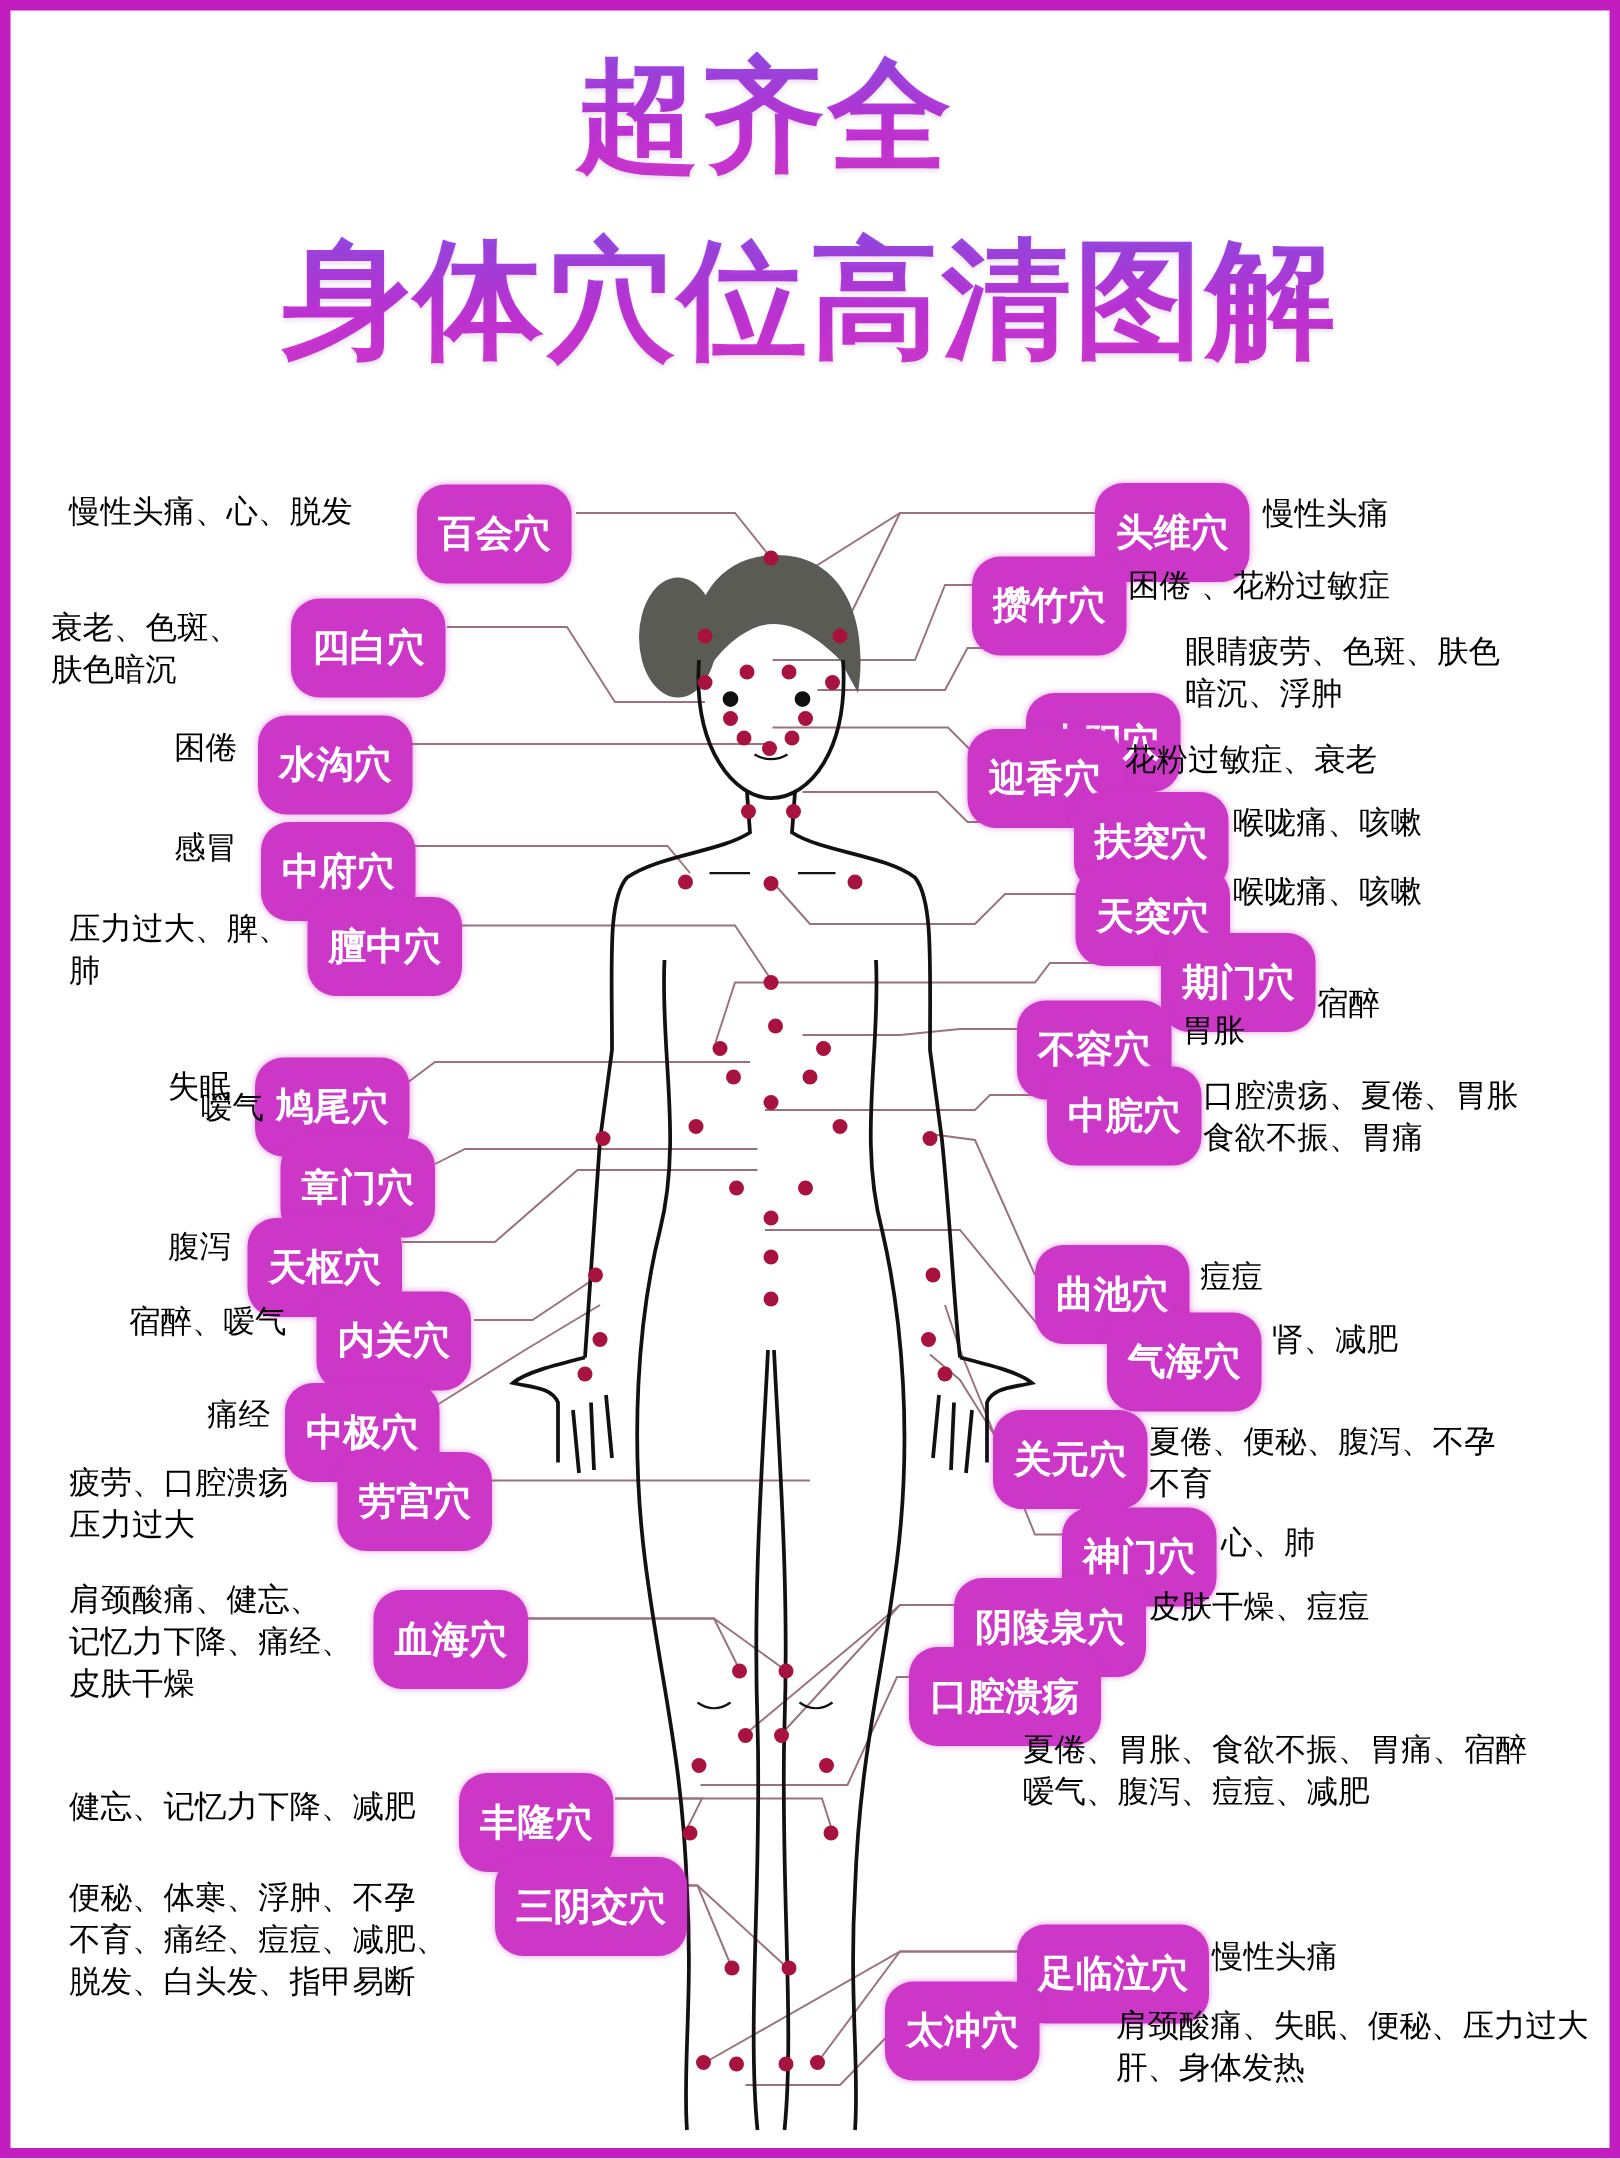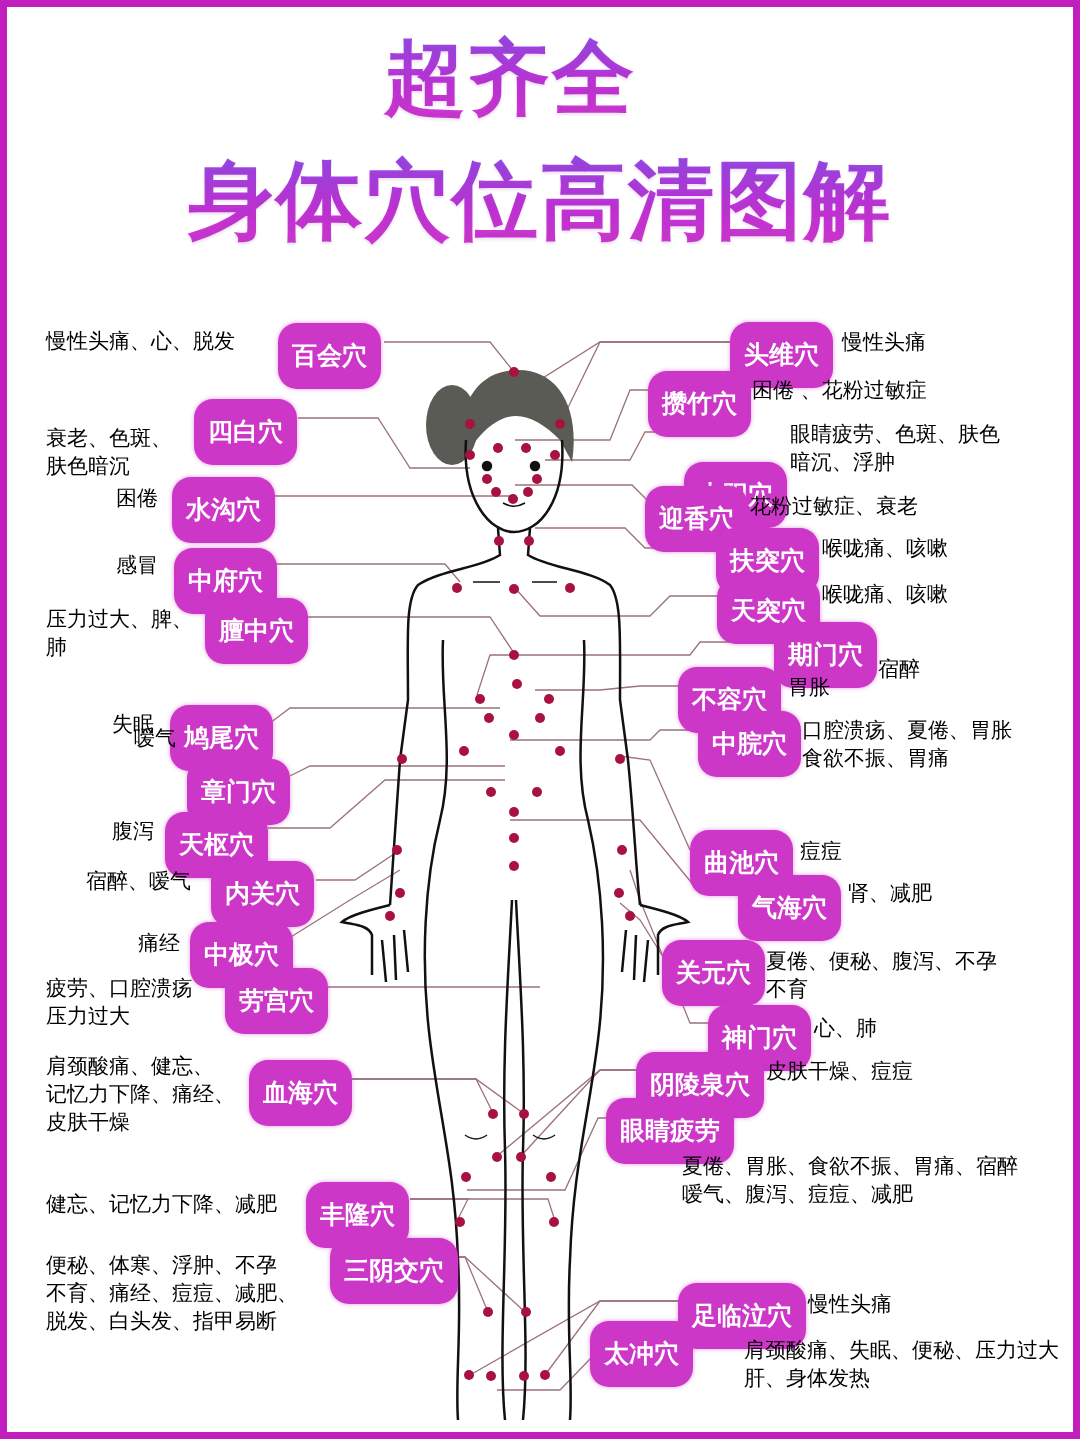--- a/index.html
+++ b/index.html
@@ -167,21 +167,21 @@
     <circle cx="469" cy="1375" r="5"></circle>
       <circle cx="491" cy="1376" r="5"></circle>
       <circle cx="524" cy="1376" r="5"></circle>
       <circle cx="545" cy="1375" r="5"></circle>
   </g>
 </svg>
 
 <div class="desc right-align" style="left:46px;top:327px;">慢性头痛、心、脱发</div>
 <div class="pill" style="left:278px;top:323px;">百会穴</div>
 
-<div class="desc" style="left:46px;top:404px;margin-top:20px;">衰老、色斑、
+<div class="desc" style="left:34px;top:404px;">衰老、色斑、
 肤色暗沉</div>
 <div class="pill" style="left:194px;top:399px;">四白穴</div>
 
 <div class="desc" style="left:116px;top:484px;">困倦</div>
 <div class="pill" style="left:172px;top:477px;">水沟穴</div>
 
 <div class="desc" style="left:116px;top:551px;">感冒</div>
 <div class="pill" style="left:174px;top:548px;">中府穴</div>
 
 <div class="desc" style="left:46px;top:605px;">压力过大、脾、
@@ -258,21 +258,21 @@
 <div class="pill" style="left:662px;top:940px;">关元穴</div>
 <div class="desc" style="left:766px;top:947px;">夏倦、便秘、腹泻、不孕
 不育</div>
 
 <div class="pill" style="left:708px;top:1005px;">神门穴</div>
 <div class="desc" style="left:814px;top:1014px;">心、肺</div>
 
 <div class="pill" style="left:636px;top:1052px;">阴陵泉穴</div>
 <div class="desc" style="left:766px;top:1057px;">皮肤干燥、痘痘</div>
 
-<div class="pill" style="left:606px;top:1098px;">眼睛疲劳</div>
+<div class="pill" style="left:606px;top:1098px;">口腔溃疡</div>
 <div class="desc" style="left:682px;top:1152px;">夏倦、胃胀、食欲不振、胃痛、宿醉
 嗳气、腹泻、痘痘、减肥</div>
 
 <div class="pill" style="left:678px;top:1283px;">足临泣穴</div>
 <div class="desc" style="left:808px;top:1290px;">慢性头痛</div>
 
 <div class="pill" style="left:590px;top:1321px;">太冲穴</div>
 <div class="desc" style="left:696px;top:1336px;margin-left:48px;">肩颈酸痛、失眠、便秘、压力过大
 肝、身体发热</div>
 

